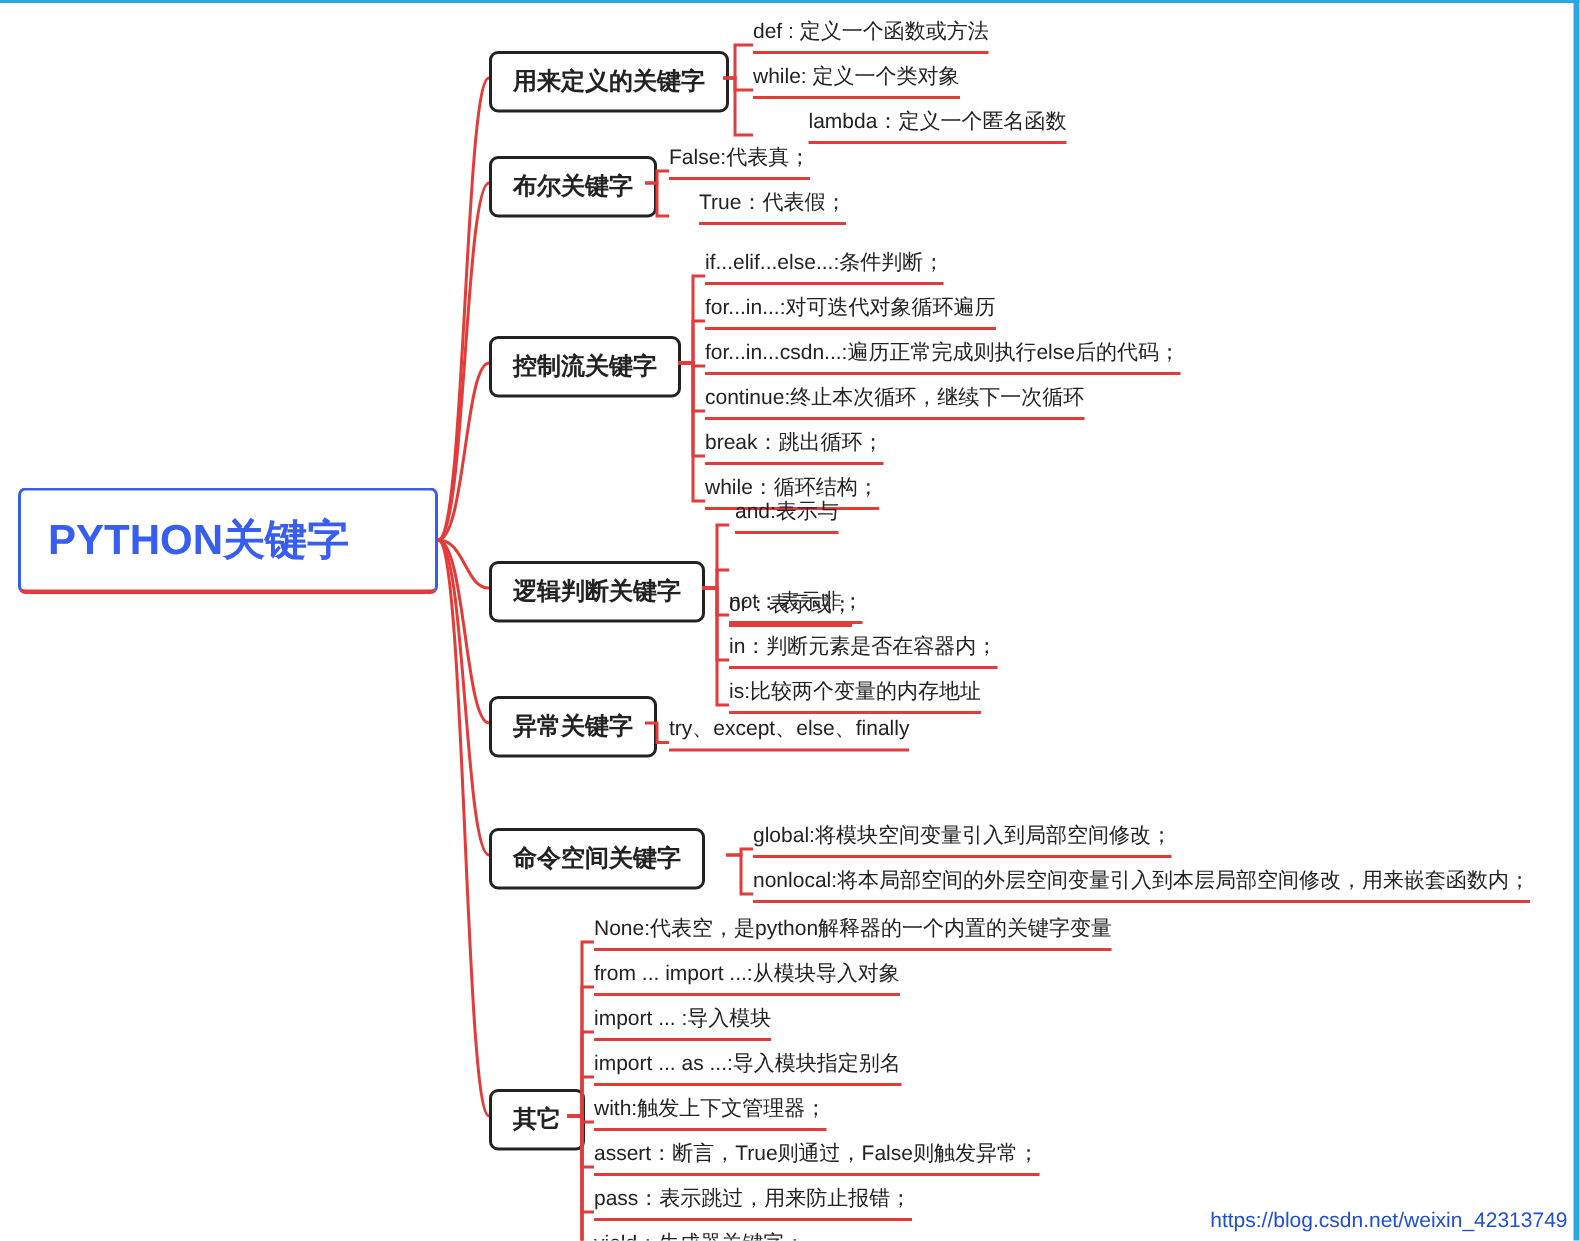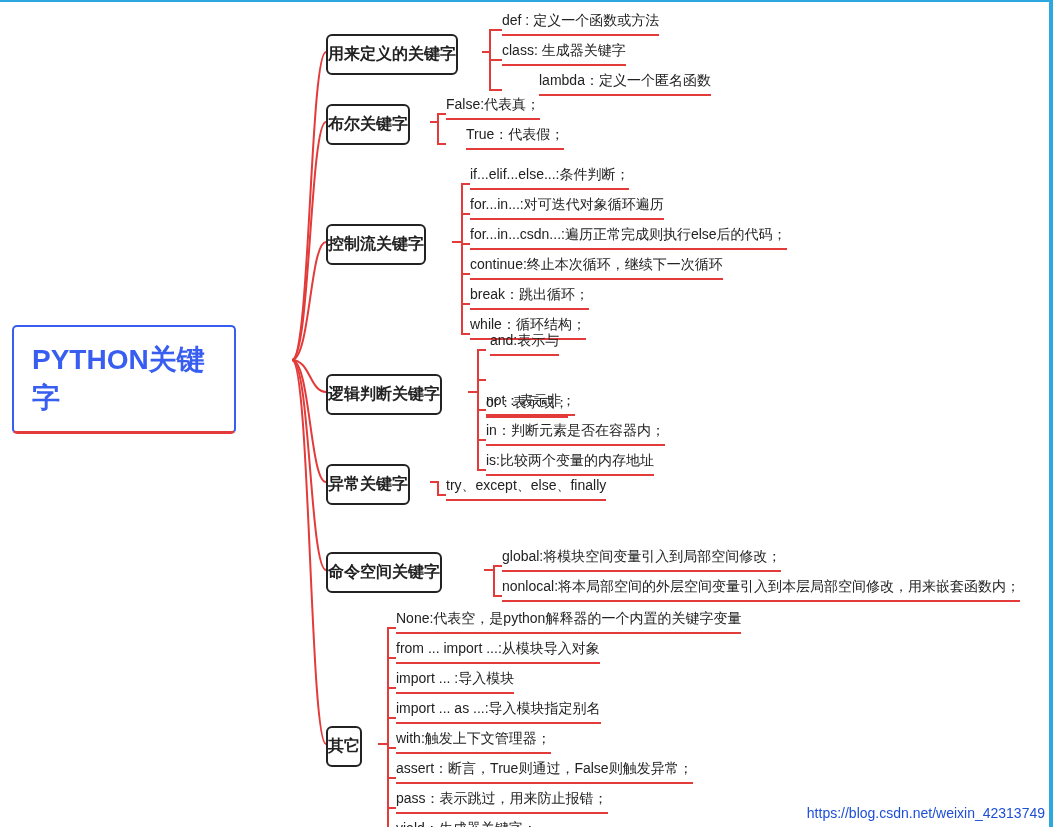--- a/index.html
+++ b/index.html
@@ -25,39 +25,39 @@
     position: absolute;
     inset: 0;
     width: 1053px;
     height: 827px;
     pointer-events: none;
   }
   .root-box {
     position: absolute;
     left: 12px;
     top: 323px;
-    width: 224px;
+    width: 280px;
     min-height: 70px;
     border: 2px solid #375ef0;
     border-bottom: 3px solid #e33a3a;
     border-radius: 5px;
     display: flex;
     align-items: center;
     padding: 14px 18px;
   }
   .root-box span {
     color: #375ef0;
     font-size: 28px;
     font-weight: 700;
   }
   .branch-box {
     position: absolute;
     border: 2px solid #222;
     border-radius: 6px;
-    padding: 8px 0;
+    padding: 8px 14px;
     font-size: 16px;
     font-weight: 700;
     background: #fff;
     white-space: nowrap;
   }
   .leaf-row {
     position: absolute;
     font-size: 14px;
     color: #222;
     padding: 4px 0;
@@ -97,21 +97,21 @@
   <span>异常关键字</span>
 </div>
 <div id="b5" class="branch-box" style="left:326px;top:550px;">
   <span>命令空间关键字</span>
 </div>
 <div id="b6" class="branch-box" style="left:326px;top:724px;">
   <span>其它</span>
 </div>
 
 <div class="leaf-row" style="left:502px;top:6px;">def : 定义一个函数或方法</div>
-<div class="leaf-row" style="left:502px;top:36px;">class: 生成器关键字</div>
+<div class="leaf-row" style="left:502px;top:36px;">while: 定义一个类对象</div>
 <div class="leaf-row" style="left:502px;top:66px;margin-left:37px;">lambda：定义一个匿名函数</div>
 
 <div class="leaf-row" style="left:446px;top:90px;">False:代表真；</div>
 <div class="leaf-row" style="left:446px;top:120px;margin-left:20px;">True：代表假；</div>
 
 <div class="leaf-row" style="left:470px;top:160px;">if...elif...else...:条件判断；</div>
 <div class="leaf-row" style="left:470px;top:190px;">for...in...:对可迭代对象循环遍历</div>
 <div class="leaf-row" style="left:470px;top:220px;">for...in...csdn...:遍历正常完成则执行else后的代码；</div>
 <div class="leaf-row" style="left:470px;top:250px;">continue:终止本次循环，继续下一次循环</div>
 <div class="leaf-row" style="left:470px;top:280px;">break：跳出循环；</div>

